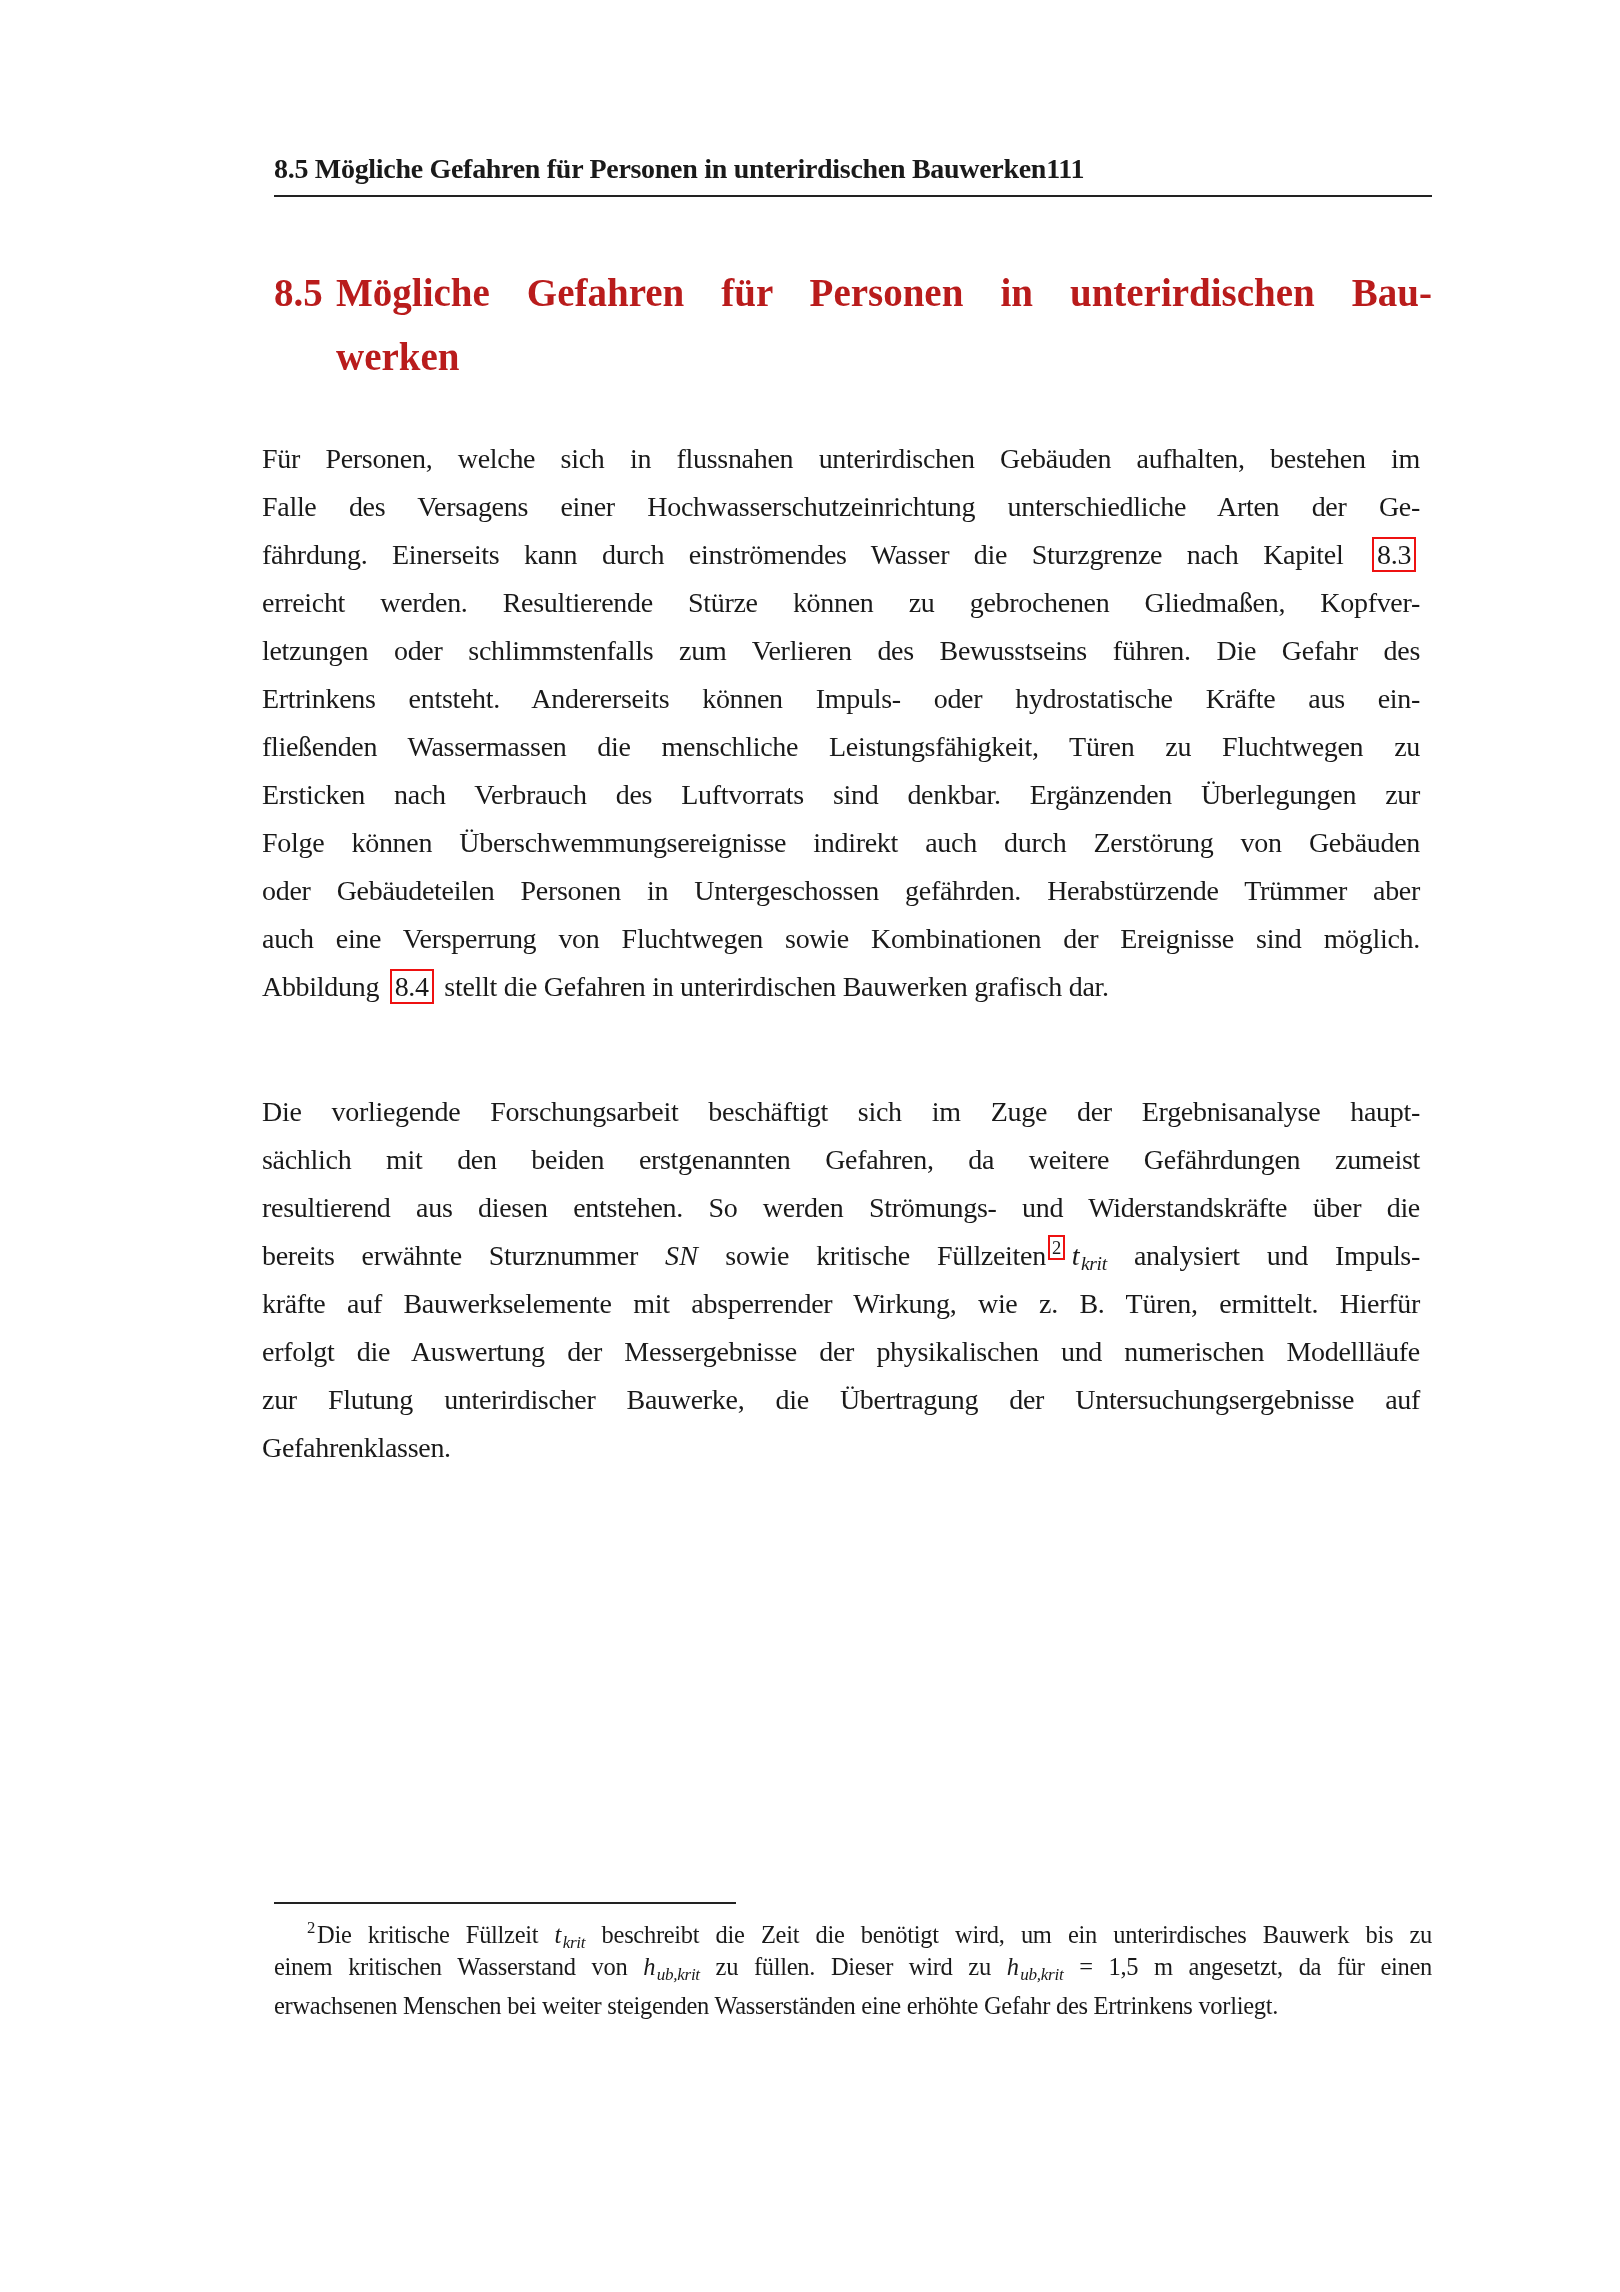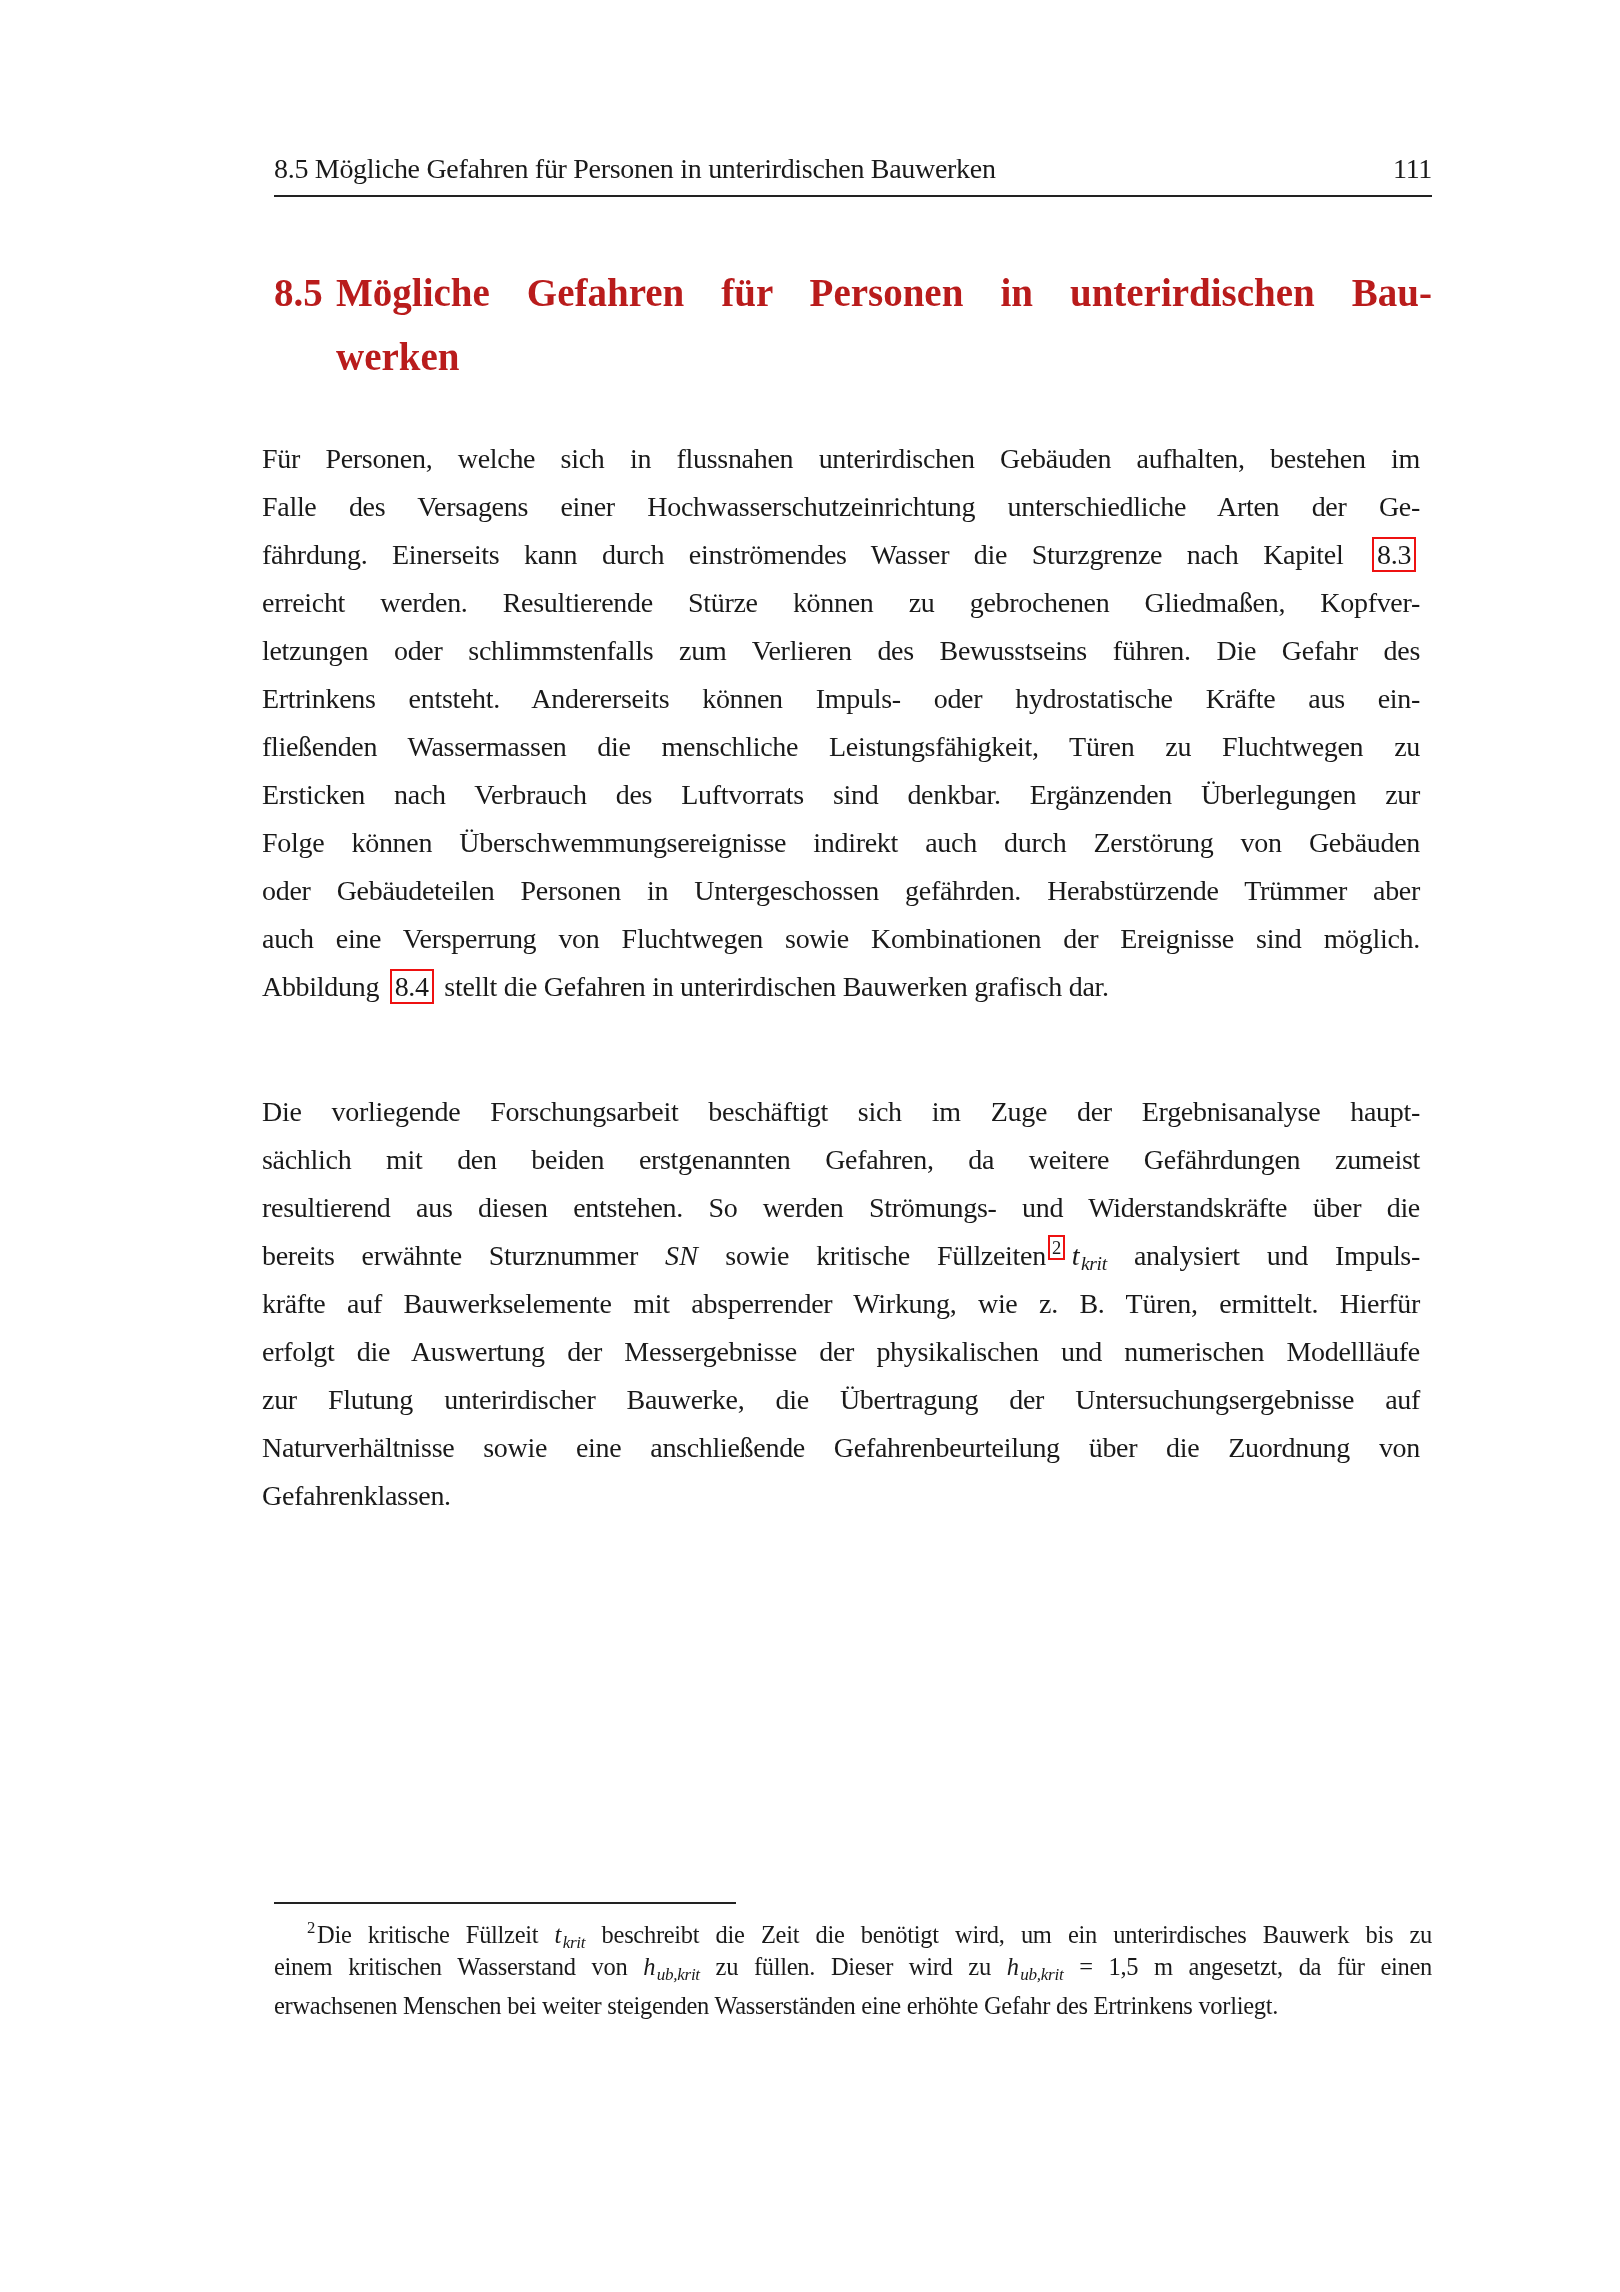--- a/index.html
+++ b/index.html
@@ -11,24 +11,25 @@
     font-family: "Liberation Serif", serif;
     color: #1a1a1a;
     overflow: hidden;
   }
   
   .runhead {
     position: absolute;
     left: 274px; top: 153px;
     width: 1158px;
     display: flex;
-    justify-content: space-between;
+    justify-content: flex-start;
     align-items: baseline;
     font-size: 28px;
     letter-spacing: -0.3px;
+    font-weight: bold;
   }
   .headrule {
     position: absolute;
     left: 274px; top: 195px;
     width: 1158px; height: 2px;
     background: #222222;
   }
   
   .sechead {
     position: absolute;
@@ -148,21 +149,20 @@
   </div>
 
   <div class="para p2">
     <div class="bline">Die vorliegende Forschungsarbeit beschäftigt sich im Zuge der Ergebnisanalyse haupt-</div>
     <div class="bline">sächlich mit den beiden erstgenannten Gefahren, da weitere Gefährdungen zumeist</div>
     <div class="bline">resultierend aus diesen entstehen. So werden Strömungs- und Widerstandskräfte über die</div>
     <div class="bline"><span>bereits erwähnte Sturznummer </span><span class="mi">SN</span><span> sowie kritische Füllzeiten</span><sup class="fnref">2</sup><span class="mi">t</span><span class="msub">krit</span><span> analysiert und Impuls-</span></div>
     <div class="bline">kräfte auf Bauwerkselemente mit absperrender Wirkung, wie z. B. Türen, ermittelt. Hierfür</div>
     <div class="bline">erfolgt die Auswertung der Messergebnisse der physikalischen und numerischen Modellläufe</div>
     <div class="bline">zur Flutung unterirdischer Bauwerke, die Übertragung der Untersuchungsergebnisse auf</div>
-    <div class="bline">Naturverhältnisse sowie eine anschließende Gefahrenbeurteilung über die Zuordnung von</div>
     <div class="bline last">Gefahrenklassen.</div>
   </div>
 
   <div class="footrule"></div>
   <div class="footnote">
     <div class="fline first"><sup class="fnmark">2</sup><span>Die kritische Füllzeit </span><span class="mi">t</span><span class="msub">krit</span><span> beschreibt die Zeit die benötigt wird, um ein unterirdisches Bauwerk bis zu</span></div>
     <div class="fline"><span>einem kritischen Wasserstand von </span><span class="mi">h</span><span class="msub">ub,krit</span><span> zu füllen. Dieser wird zu </span><span class="mi">h</span><span class="msub">ub,krit</span><span> = 1,5 m angesetzt, da für einen</span></div>
     <div class="fline last">erwachsenen Menschen bei weiter steigenden Wasserständen eine erhöhte Gefahr des Ertrinkens vorliegt.</div>
   </div>
 

